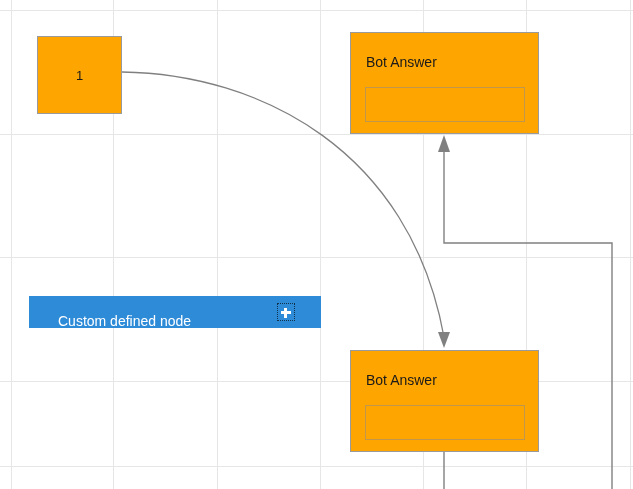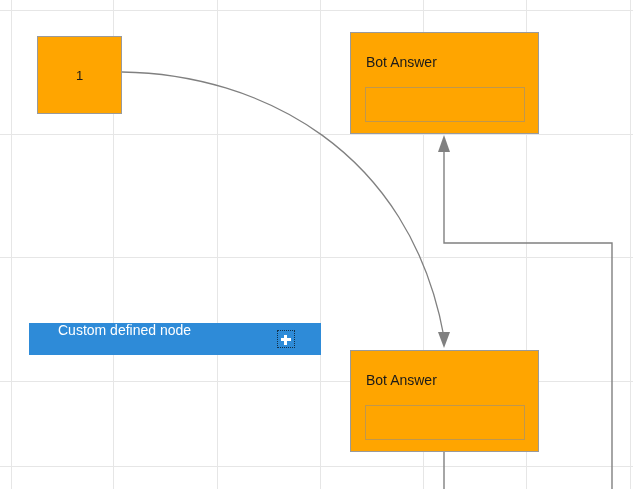--- a/index.html
+++ b/index.html
@@ -91,23 +91,22 @@
   }
   
   .custom-node-bar {
     position: absolute;
     left: 29px;
     top: 296px;
     width: 292px;
     height: 32px;
     background: #2e8bd8;
     display: flex;
-    align-items: flex-start;
+    align-items: flex-end;
     box-sizing: border-box;
-    margin-top: 27px;
   }
   .custom-node-label {
     color: #ffffff;
     font-size: 14px;
     margin-left: 29px;
     line-height: 1;
     white-space: nowrap;
   }
   .add-icon {
     position: absolute;

